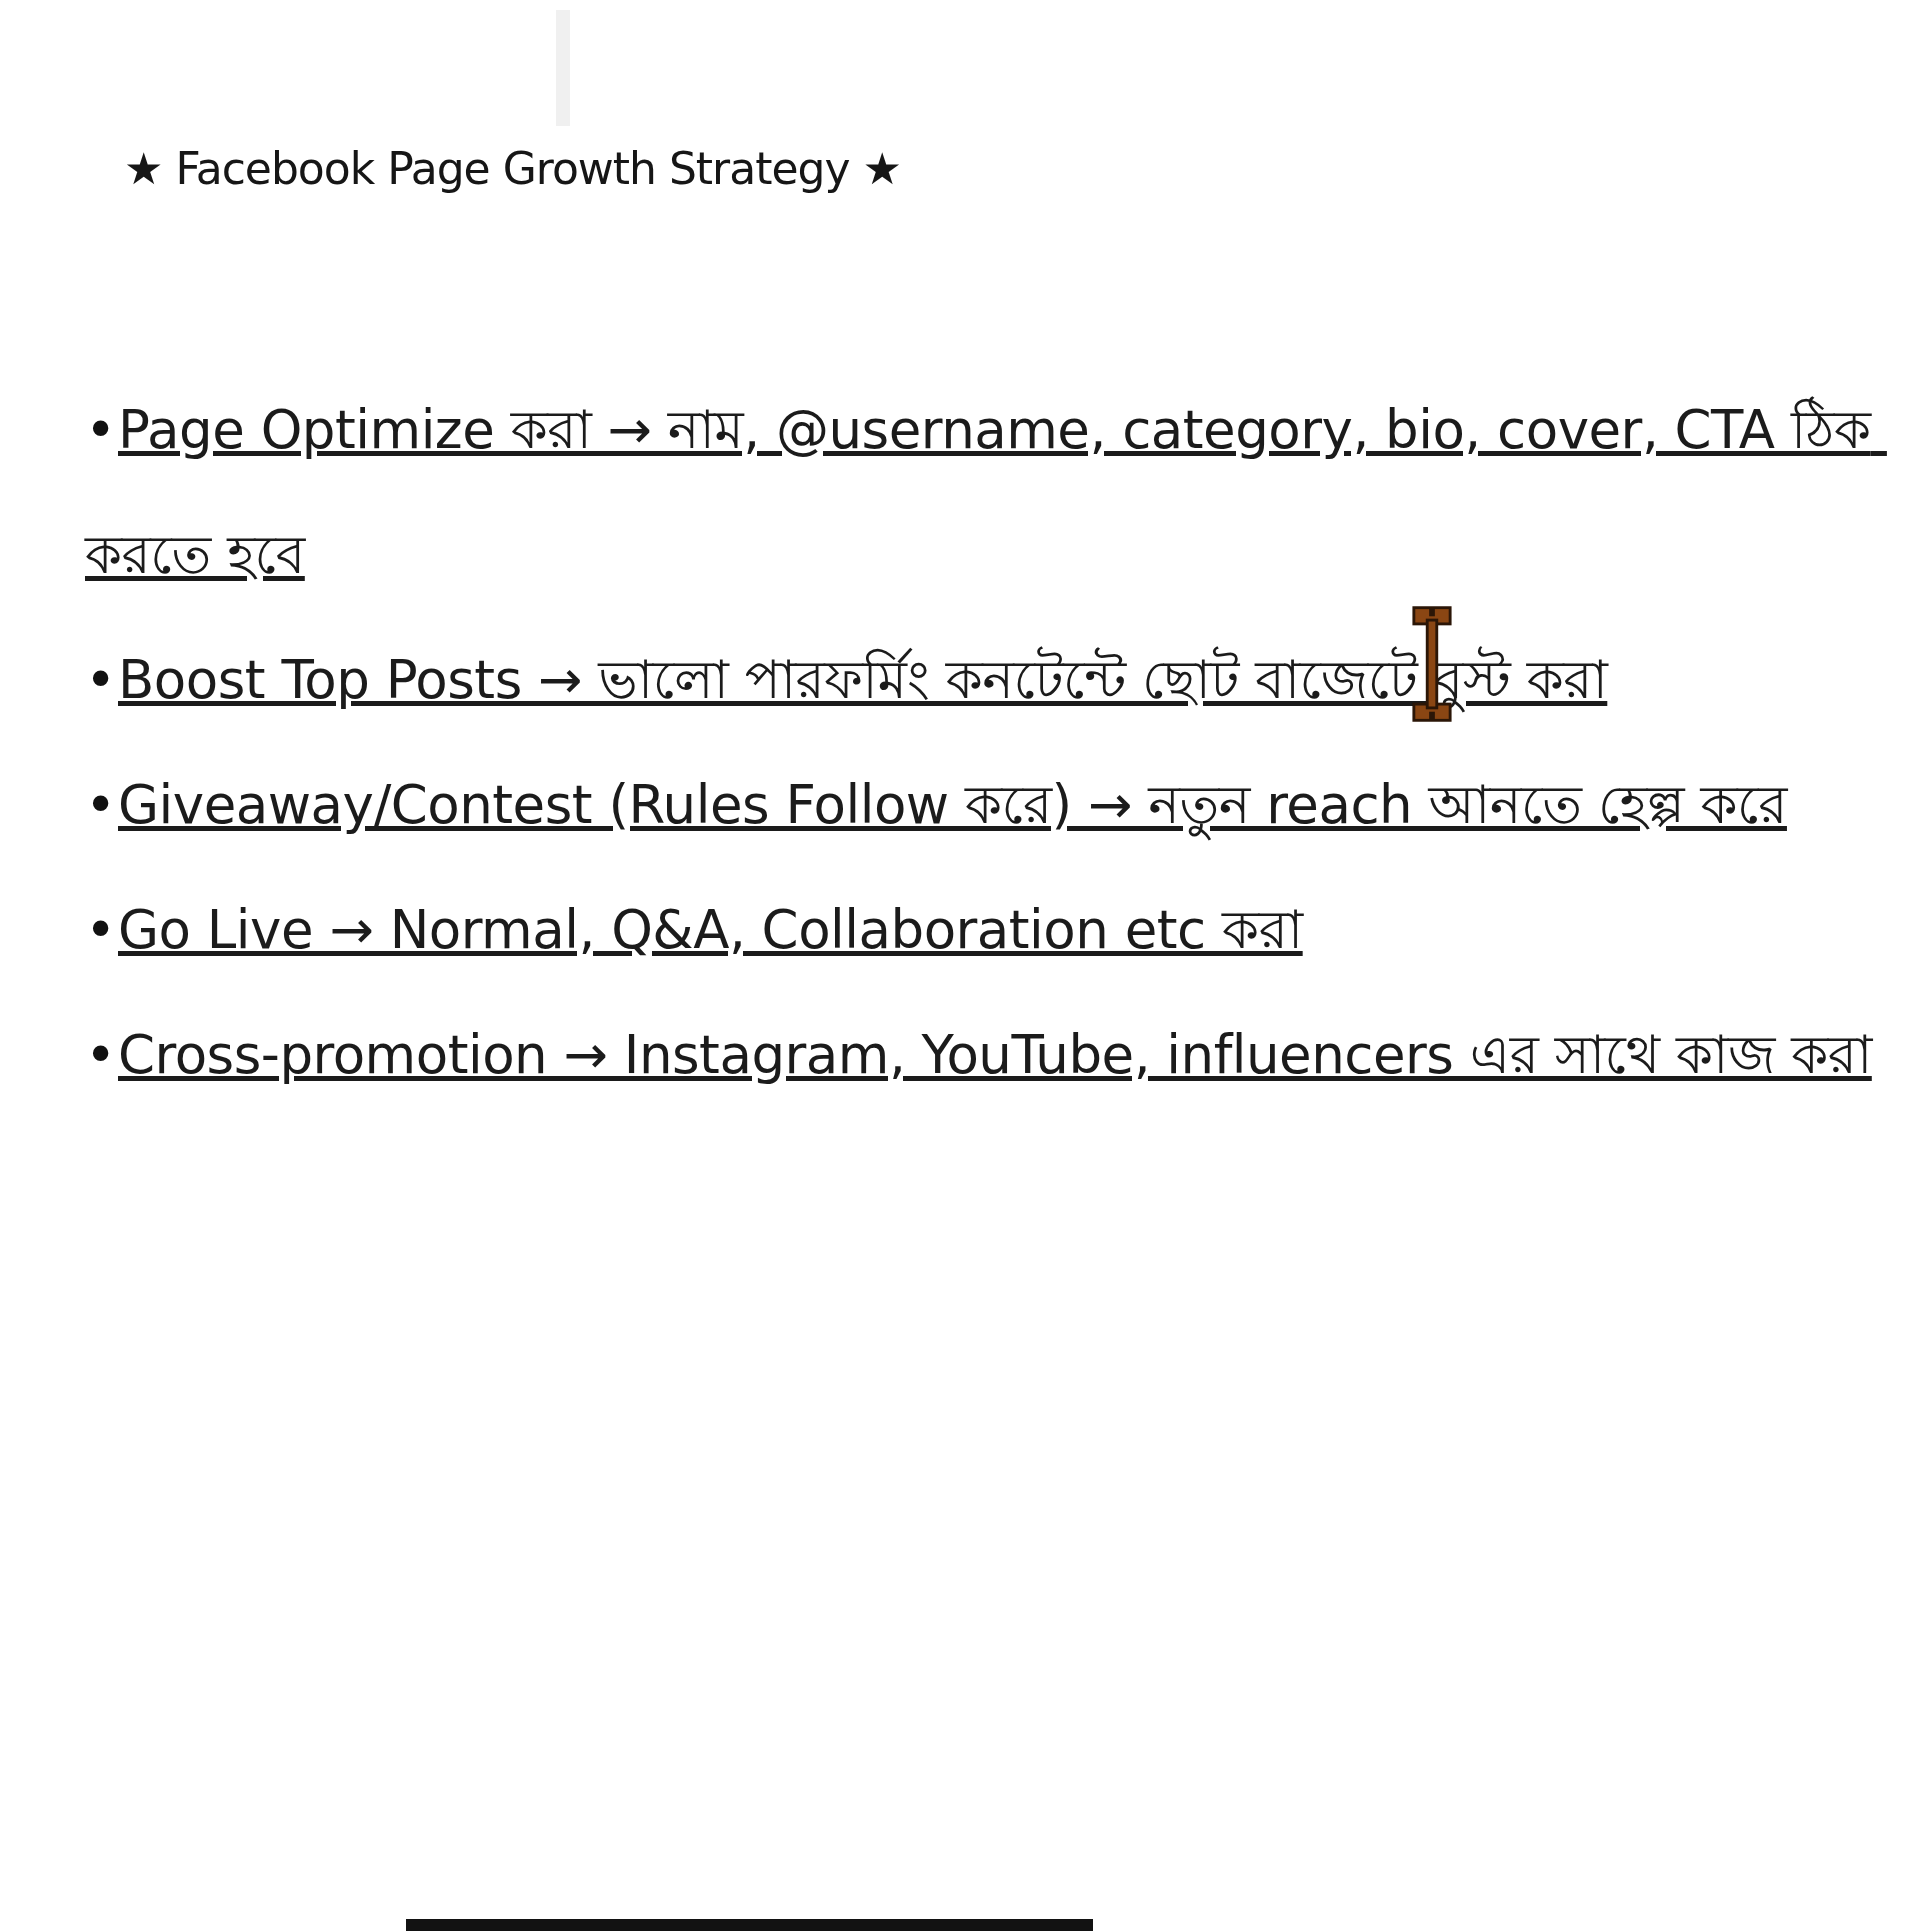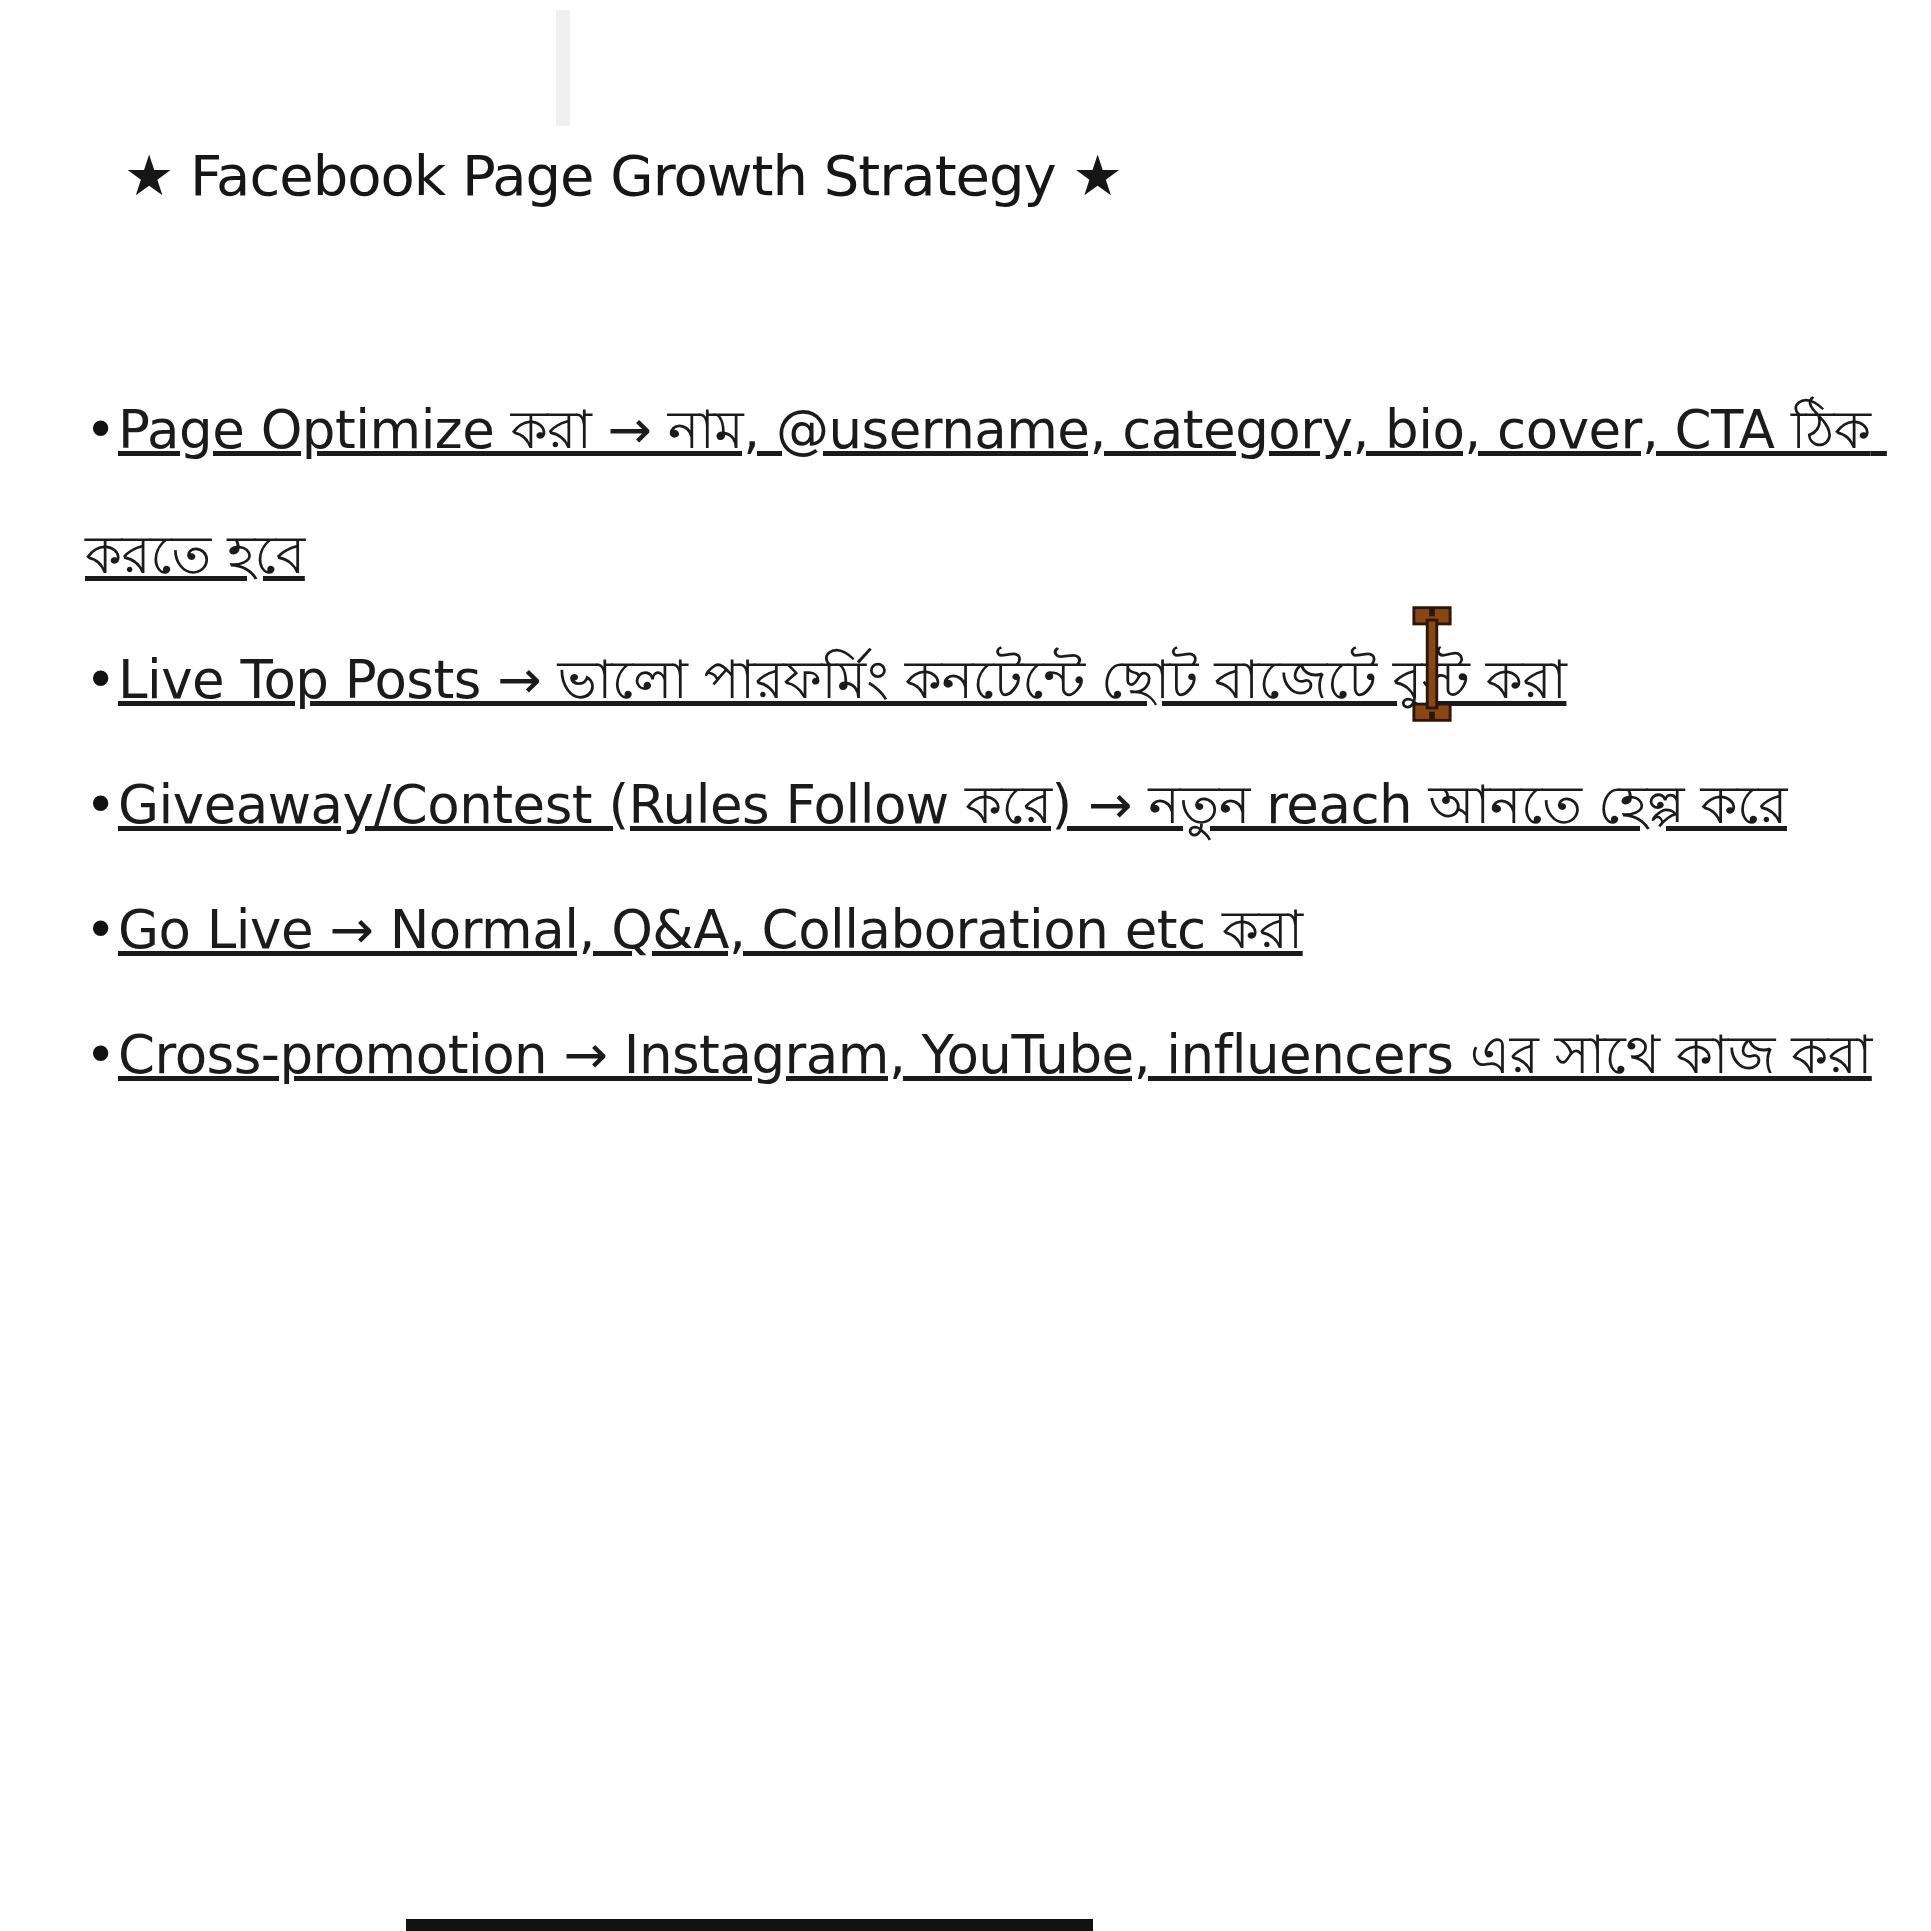--- a/index.html
+++ b/index.html
@@ -16,21 +16,21 @@
     color: #1b1b1b;
   }
   .page {
     position: absolute;
     inset: 0;
   }
   .doc-title {
     position: absolute;
     left: 124px;
     top: 143px;
-    font-size: 56px;
+    font-size: 44px;
     font-weight: 500;
     letter-spacing: -1px;
     color: #161616;
     white-space: nowrap;
   }
   .bullet-list {
     position: absolute;
     left: 85px;
     top: 367px;
     width: 1825px;
@@ -79,21 +79,21 @@
 <body>
 
 <div class="page">
 
   <div class="doc-title">★ Facebook Page Growth Strategy ★</div>
 
   <div class="faint-mark"></div>
 
   <div class="bullet-list">
     <div class="bullet-item"><span class="bullet-marker">•</span><span class="bullet-text">Page Optimize করা → নাম, @username, category, bio, cover, CTA ঠিক করতে হবে</span></div>
-    <div class="bullet-item"><span class="bullet-marker">•</span><span class="bullet-text">Live Top Posts → ভালো পারফর্মিং কনটেন্টে ছোট বাজেটে বুস্ট করা</span></div>
+    <div class="bullet-item"><span class="bullet-marker">•</span><span class="bullet-text">Boost Top Posts → ভালো পারফর্মিং কনটেন্টে ছোট বাজেটে বুস্ট করা</span></div>
     <div class="bullet-item"><span class="bullet-marker">•</span><span class="bullet-text">Giveaway/Contest (Rules Follow করে) → নতুন reach আনতে হেল্প করে</span></div>
     <div class="bullet-item"><span class="bullet-marker">•</span><span class="bullet-text">Go Live → Normal, Q&amp;A, Collaboration etc করা</span></div>
     <div class="bullet-item"><span class="bullet-marker">•</span><span class="bullet-text">Cross-promotion → Instagram, YouTube, influencers এর সাথে কাজ করা</span></div>
 
   </div>
 
   <svg class="ibeam-cursor" viewBox="0 0 44 120" xmlns="http://www.w3.org/2000/svg">
 
     <rect x="3" y="1" width="38" height="17" fill="#8a4613" stroke="#2b1607" stroke-width="3"></rect>
 

